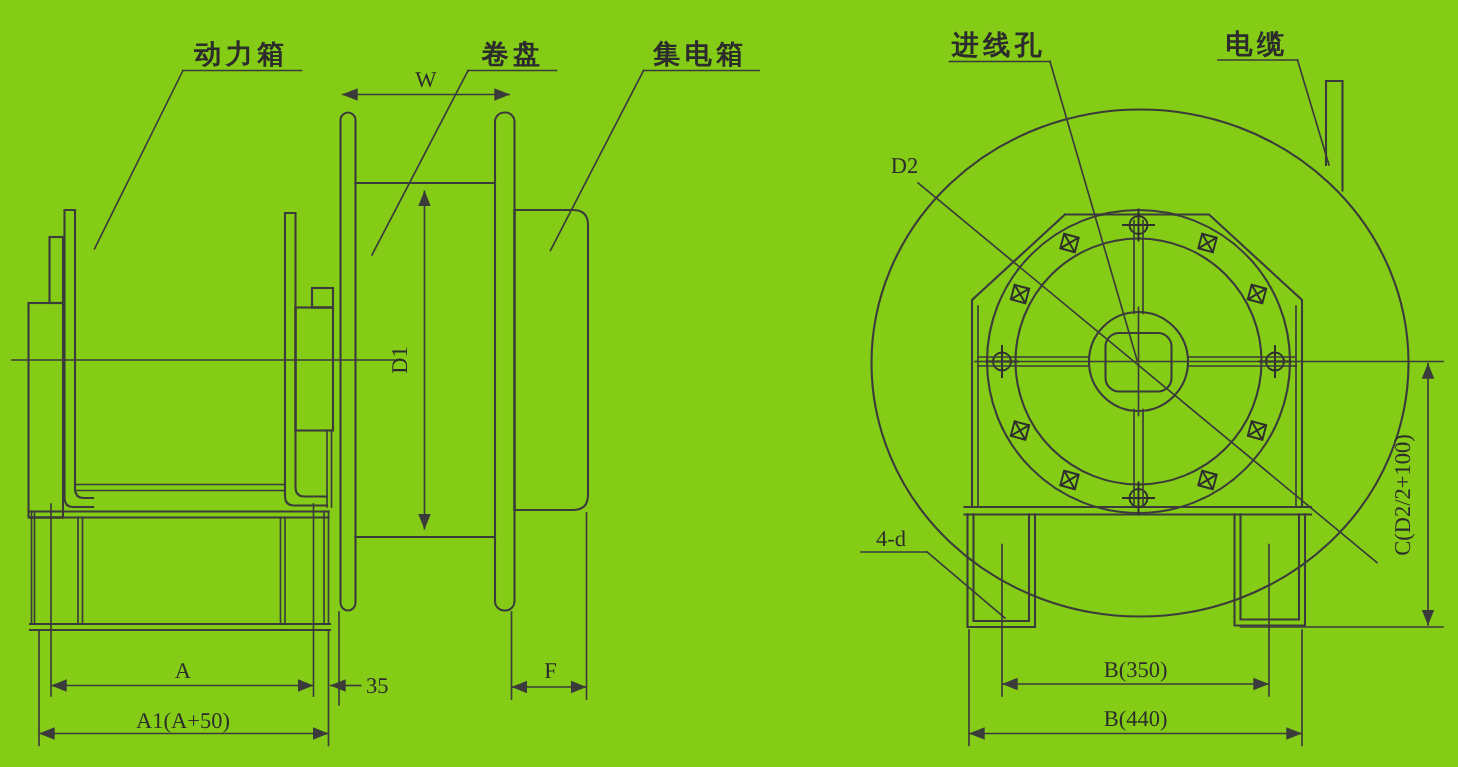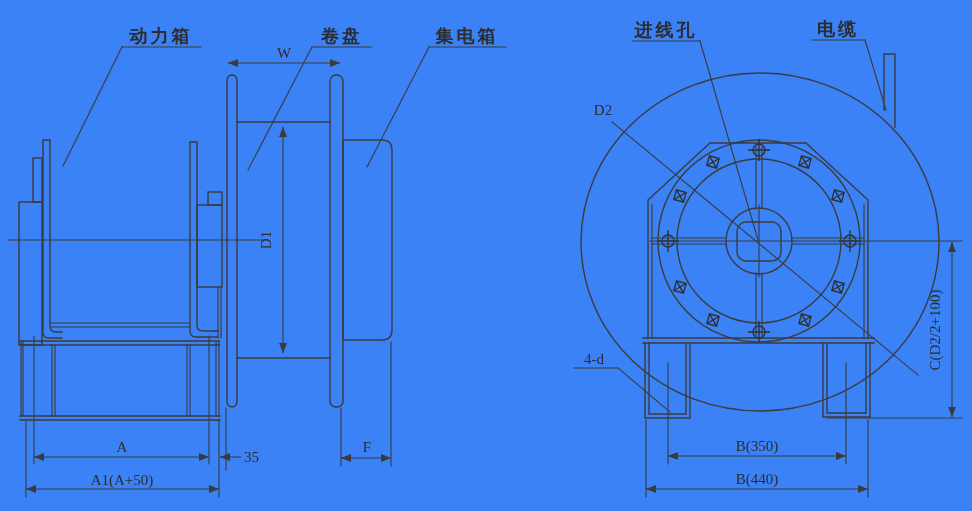--- a/index.html
+++ b/index.html
@@ -1,18 +1,18 @@
 <!DOCTYPE html>
 <html><head>
 <meta charset="utf-8">
 <style>
   html,body{margin:0;padding:0;}
   body{background:#e8e8e8;font-family:"Liberation Sans",sans-serif;}
   .canvas{
-    position:relative;width:972px;height:511px;background:#3b82f6;
+    position:relative;width:972px;height:511px;background:#84cc16;
     overflow:hidden;
   }
   svg{display:block;}
   .geo{stroke:#3b3b3b;fill:none;stroke-width:1.4;stroke-linecap:square;}
   .geo-thin{stroke:#3b3b3b;fill:none;stroke-width:1.1;stroke-linecap:square;}
   .dim{stroke:#3b3b3b;fill:none;stroke-width:1.1;}
   .bolt{stroke:#2e2e2e;fill:none;stroke-width:1.3;}
   .cjk{font-family:"DejaVu Sans","Liberation Sans",sans-serif;font-size:18px;font-weight:bold;letter-spacing:3px;fill:#2c2c2c;}
   .dimtxt{font-family:"Liberation Serif",serif;font-size:15px;fill:#2c2c2c;}
 </style>

